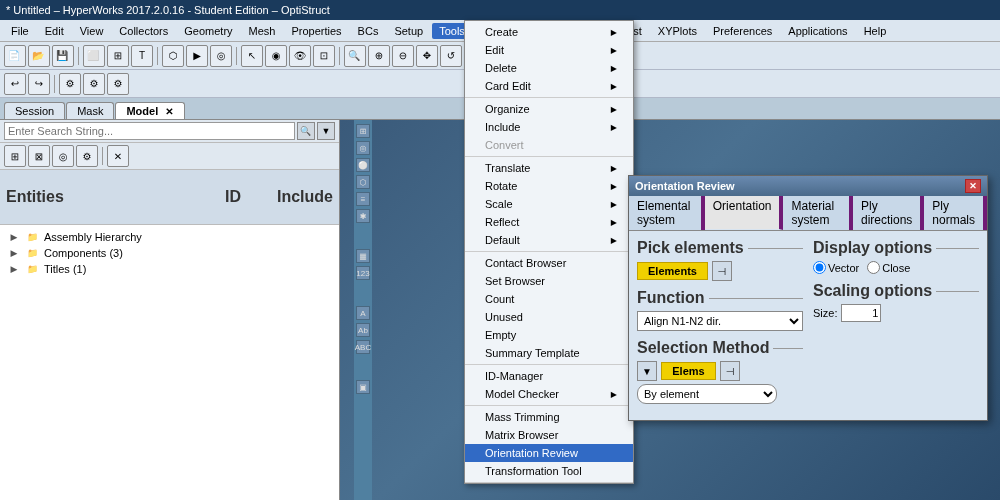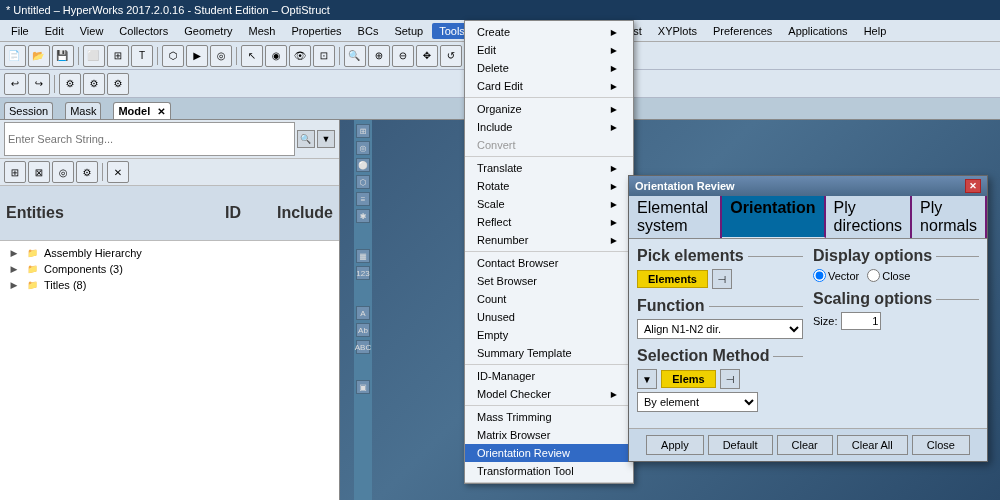--- a/index.html
+++ b/index.html
@@ -82,29 +82,29 @@
     
     #tab-bar {
       background: #b8cad8;
       height: 22px;
       display: flex;
       align-items: flex-end;
       padding: 0 4px;
       border-bottom: 1px solid #888;
     }
     .tab {
-      padding: 2px 4px;
+      padding: 2px 10px;
       background: #dce6f0;
       border: 1px solid #888;
       border-bottom: none;
       border-radius: 3px 3px 0 0;
       cursor: pointer;
       font-size: 11px;
       color: #000;
-      margin-right: 12px;
+      margin-right: 1px;
       text-align: center;
     }
     .tab.active {
       background: #fff;
       font-weight: bold;
     }
 
     
     #main-area {
       display: flex;
@@ -124,21 +124,21 @@
     #search-bar {
       display: flex;
       align-items: center;
       padding: 2px 4px;
       background: #e0e8f0;
       border-bottom: 1px solid #bbb;
       gap: 2px;
     }
     #search-input {
       flex: 1;
-      height: 34px;
+      height: 18px;
       font-size: 11px;
       border: 1px solid #999;
       padding: 0 3px;
       background: #fff;
     }
     .search-btn {
       width: 18px;
       height: 18px;
       background: #d0d8e0;
       border: 1px solid #888;
@@ -215,21 +215,21 @@
       border: 1px solid #888;
       box-shadow: 2px 2px 6px rgba(0,0,0,0.4);
       min-width: 170px;
       z-index: 100;
     }
     .dropdown-section {
       border-bottom: 1px solid #ccc;
       padding: 2px 0;
     }
     .dropdown-item {
-      padding: 3px 16px 3px 12px;
+      padding: 3px 16px 3px 20px;
       cursor: pointer;
       display: flex;
       align-items: center;
       justify-content: space-between;
       font-size: 11px;
       color: #000;
       white-space: nowrap;
     }
     .dropdown-item.highlighted { background: #316ac5; color: #fff; }
     .dropdown-item.disabled { color: #999; cursor: default; }
@@ -270,27 +270,27 @@
     }
 
     
     #dialog-tabs {
       display: flex;
       background: #b8cad8;
       border-bottom: 1px solid #888;
     }
     .dialog-tab {
       padding: 3px 8px;
-      font-size: 16px;
-      cursor: pointer;
-      border-right: 2px solid #701a75;
+      font-size: 12px;
+      cursor: pointer;
+      border-right: 4px solid #701a75;
       background: #c8d8e8;
       color: #000;
     }
-    .dialog-tab.active { background: #0369a1; font-weight: bold; border-bottom: 1px solid #d8e4f0; }
+    .dialog-tab.active { background: #e5e5e5; font-weight: normal; border-bottom: 1px solid #d8e4f0; }
 
     
     #dialog-content {
       padding: 8px;
       background: #d8e4f0;
     }
 
     .dialog-section {
       margin-bottom: 8px;
     }
@@ -530,21 +530,21 @@
         <span>Assembly Hierarchy</span>
       </div>
       <div class="tree-item">
         <span class="tree-icon triangle">▶</span>
         <span class="tree-icon folder-icon">📁</span>
         <span>Components (3)</span>
       </div>
       <div class="tree-item">
         <span class="tree-icon triangle">▶</span>
         <span class="tree-icon folder-icon">📁</span>
-        <span>Titles (8)</span>
+        <span>Titles (1)</span>
       </div>
     </div>
   </div>
 
   <div id="viewport">
 
     <div id="viewport-side-icons">
       <div class="vp-icon">⊞</div>
       <div class="vp-icon">◎</div>
       <div class="vp-icon">⚪</div>
@@ -610,21 +610,21 @@
     </div>
     <div class="dropdown-item">
       <span>Scale</span>
       <span class="dropdown-arrow">▶</span>
     </div>
     <div class="dropdown-item">
       <span>Reflect</span>
       <span class="dropdown-arrow">▶</span>
     </div>
     <div class="dropdown-item">
-      <span>Renumber</span>
+      <span>Default</span>
       <span class="dropdown-arrow">▶</span>
     </div>
   </div>
 
   <div class="dropdown-section">
     <div class="dropdown-item">
       <span>Contact Browser</span>
     </div>
     <div class="dropdown-item">
       <span>Set Browser</span>
@@ -676,20 +676,23 @@
     <span>Orientation Review</span>
     <div id="dialog-close">✕</div>
   </div>
 
   <div id="dialog-tabs">
     <div class="dialog-tab">
       <span>Elemental system</span>
     </div>
     <div class="dialog-tab active">
       <span>Orientation</span>
+    </div>
+    <div class="dialog-tab">
+      <span>Material system</span>
     </div>
     <div class="dialog-tab">
       <span>Ply directions</span>
     </div>
     <div class="dialog-tab">
       <span>Ply normals</span>
     </div>
   </div>
 
   <div id="dialog-content">
@@ -721,21 +724,21 @@
         <div class="dialog-section">
           <div class="dialog-section-title">
             <span>Selection Method</span>
           </div>
           <div class="dialog-row">
             <div class="icon-btn">▼</div>
             <button class="yellow-btn">Elems</button>
             <div class="icon-btn">⊣</div>
           </div>
           <div style="margin-top:3px;">
-            <select class="select-dropdown" style="width:121px;">
+            <select class="select-dropdown" style="width:140px;border-radius:9px;">
               <option>By element</option>
             </select>
           </div>
         </div>
       </div>
 
       <div style="flex:1;">
 
         <div class="dialog-section">
           <div class="dialog-section-title">
@@ -759,20 +762,13 @@
           </div>
           <div class="dialog-row">
             <span>Size:</span>
             <input type="text" class="size-input" value="1" style="">
           </div>
         </div>
       </div>
     </div>
   </div>
 
-  <div id="dialog-buttons">
-    <button class="dialog-action-btn">Apply</button>
-    <button class="dialog-action-btn">Default</button>
-    <button class="dialog-action-btn">Clear</button>
-    <button class="dialog-action-btn">Clear All</button>
-    <button class="dialog-action-btn">Close</button>
-  </div>
 </div>
 
 </body></html>

